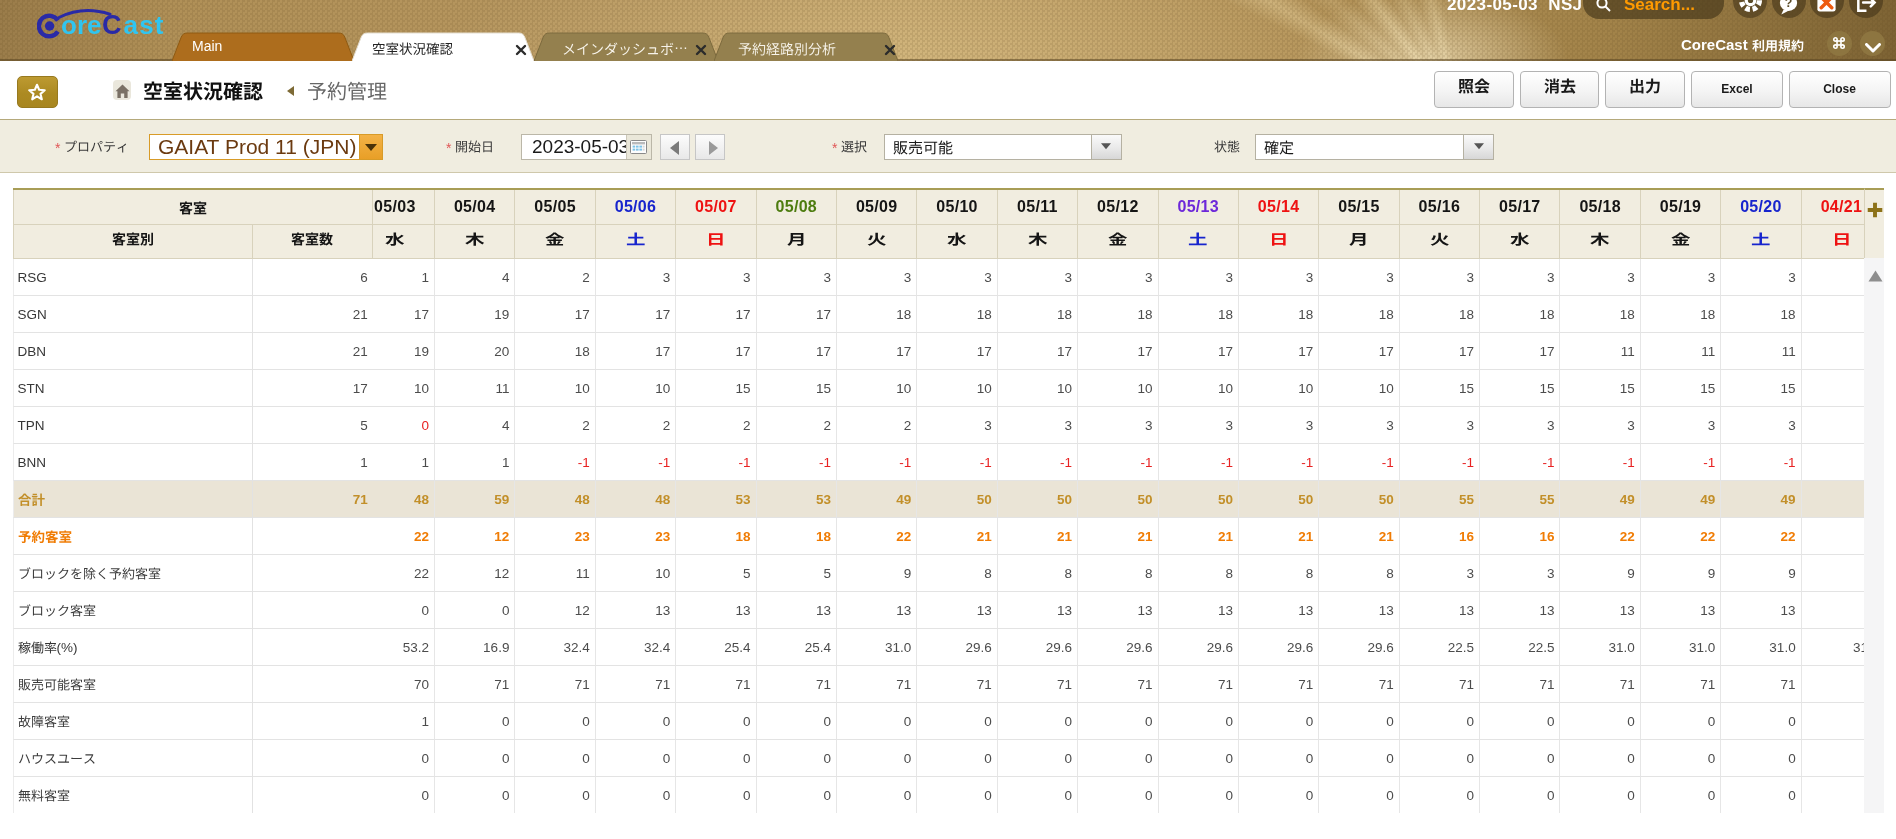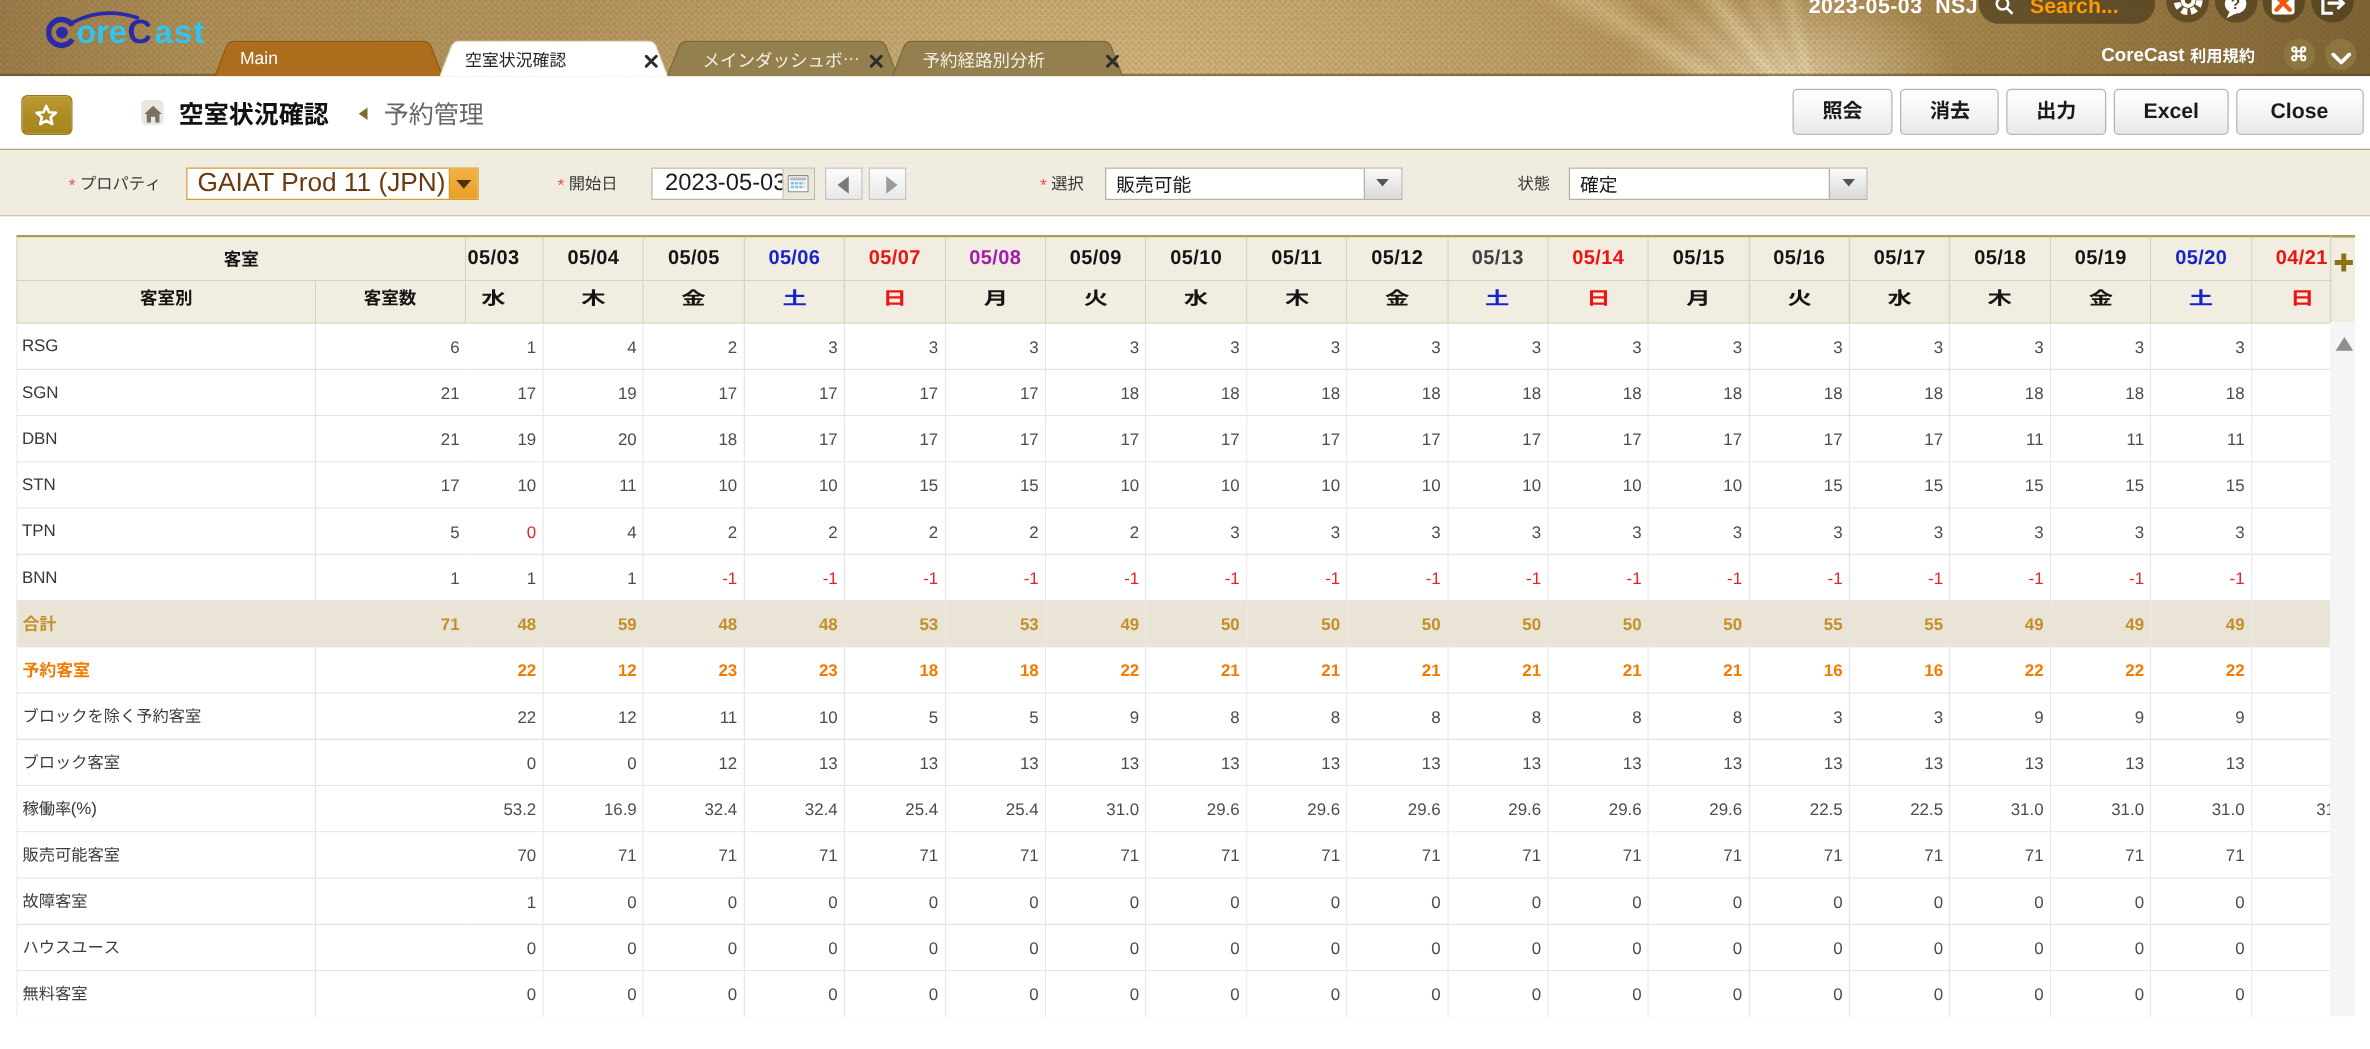--- a/index.html
+++ b/index.html
@@ -27,21 +27,21 @@
 
 .tab { position:absolute; top:32px; height:29px; }
 .tab .tlab { position:absolute; top:6px; white-space:nowrap; }
 .tabshape { position:absolute; left:0; top:0; }
 .tx { position:absolute; top:7px; font-weight:bold; font-size:15px; color:#2b2b2b; }
 
 
 #toolbar { position:absolute; left:0; top:61px; width:1896px; height:58px; background:#fff; }
 .btn { position:absolute; top:70.5px; height:37px; border:1px solid #b3b3b3; border-radius:4px;
   background:linear-gradient(#ffffff, #f4f4f4 55%, #e7e7e7); text-align:center;
-  font-weight:bold; font-size:17px; color:#1a1a1a; }
+  font-weight:bold; font-size:12px; color:#1a1a1a; }
 #divider1 { position:absolute; left:0; top:119px; width:1896px; height:1px; background:#b5a97b; }
 
 
 #filters { position:absolute; left:0; top:120px; width:1896px; height:53px; background:#f0ede0; border-bottom:1px solid #cfc8ab; }
 .flab { position:absolute; top:120px; height:53px; display:flex; align-items:center; }
 .ast { color:#e05555; font-size:14px; margin-right:4px; position:relative; top:1px;}
 .sel { position:absolute; top:134px; height:26px; background:#fff; }
 .sel .val { position:absolute; left:8px; top:0; height:24px; display:flex; align-items:center; }
 .gbtn { position:absolute; right:0; top:0; height:100%; border-left:1px solid #b5b1a2;
   background:linear-gradient(#fafafa,#e9e9e9 55%,#d7d7d7); }
@@ -332,26 +332,26 @@
         <tr class="h1">
           <td class="hc" colspan="2"><svg class="jp" width="28.0" height="14" viewBox="0 -880 2000 1000" fill="#151515">
               <path transform="translate(0,0)" d="M373 -662 501 -636Q444 -556 364 -489Q284 -421 168 -368Q161 -382 147 -399Q133 -416 118 -432Q103 -448 89 -457Q195 -497 266 -551Q336 -606 373 -662ZM400 -594H699V-505H319ZM663 -594H686L707 -600L788 -551Q738 -468 663 -404Q588 -339 494 -291Q401 -243 297 -209Q192 -176 84 -155Q76 -178 60 -210Q44 -241 28 -261Q128 -276 226 -304Q323 -332 409 -372Q494 -411 560 -463Q626 -515 663 -577ZM353 -527Q411 -462 504 -414Q598 -366 717 -335Q837 -303 971 -290Q958 -276 944 -255Q929 -235 916 -213Q903 -192 895 -175Q757 -194 637 -233Q516 -273 418 -334Q320 -396 249 -481ZM217 -224H793V88H669V-125H335V90H217ZM276 -40H729V59H276ZM435 -849H559V-707H435ZM69 -768H931V-546H808V-659H187V-546H69Z"></path>
               <path transform="translate(1000,0)" d="M435 -315H559V-3H435ZM172 -604H832V-502H172ZM58 -43H948V62H58ZM146 -224H868V-121H146ZM332 -545 460 -515Q441 -482 421 -448Q400 -414 380 -385Q360 -355 343 -332L245 -362Q260 -387 277 -419Q294 -451 308 -484Q323 -518 332 -545ZM129 -406Q213 -408 323 -409Q432 -411 553 -413Q675 -416 794 -418L789 -319Q672 -314 553 -311Q434 -307 326 -304Q218 -301 134 -299ZM598 -460 686 -518Q724 -491 766 -457Q807 -424 845 -389Q882 -355 905 -326L811 -261Q791 -290 756 -325Q720 -360 679 -396Q637 -431 598 -460ZM435 -849H559V-709H435ZM60 -785H943V-575H820V-676H178V-575H60Z"></path>
             </svg></td>
           <td class="hc dt" style="padding-right:17px"><span style="color:#151515">05/03</span></td>
           <td class="hc dt"><span style="color:#151515">05/04</span></td>
           <td class="hc dt"><span style="color:#151515">05/05</span></td>
           <td class="hc dt"><span style="color:#1724cd">05/06</span></td>
           <td class="hc dt"><span style="color:#ee1212">05/07</span></td>
-          <td class="hc dt"><span style="color:#a21caf">05/08</span></td>
+          <td class="hc dt"><span style="color:#4d7c0f">05/08</span></td>
           <td class="hc dt"><span style="color:#151515">05/09</span></td>
           <td class="hc dt"><span style="color:#151515">05/10</span></td>
           <td class="hc dt"><span style="color:#151515">05/11</span></td>
           <td class="hc dt"><span style="color:#151515">05/12</span></td>
-          <td class="hc dt"><span style="color:#404040">05/13</span></td>
+          <td class="hc dt"><span style="color:#6d28d9">05/13</span></td>
           <td class="hc dt"><span style="color:#ee1212">05/14</span></td>
           <td class="hc dt"><span style="color:#151515">05/15</span></td>
           <td class="hc dt"><span style="color:#151515">05/16</span></td>
           <td class="hc dt"><span style="color:#151515">05/17</span></td>
           <td class="hc dt"><span style="color:#151515">05/18</span></td>
           <td class="hc dt"><span style="color:#151515">05/19</span></td>
           <td class="hc dt"><span style="color:#1724cd">05/20</span></td>
           <td class="hc dt"><span style="color:#ee1212">04/21</span></td>
         </tr>
         <tr class="h2">

